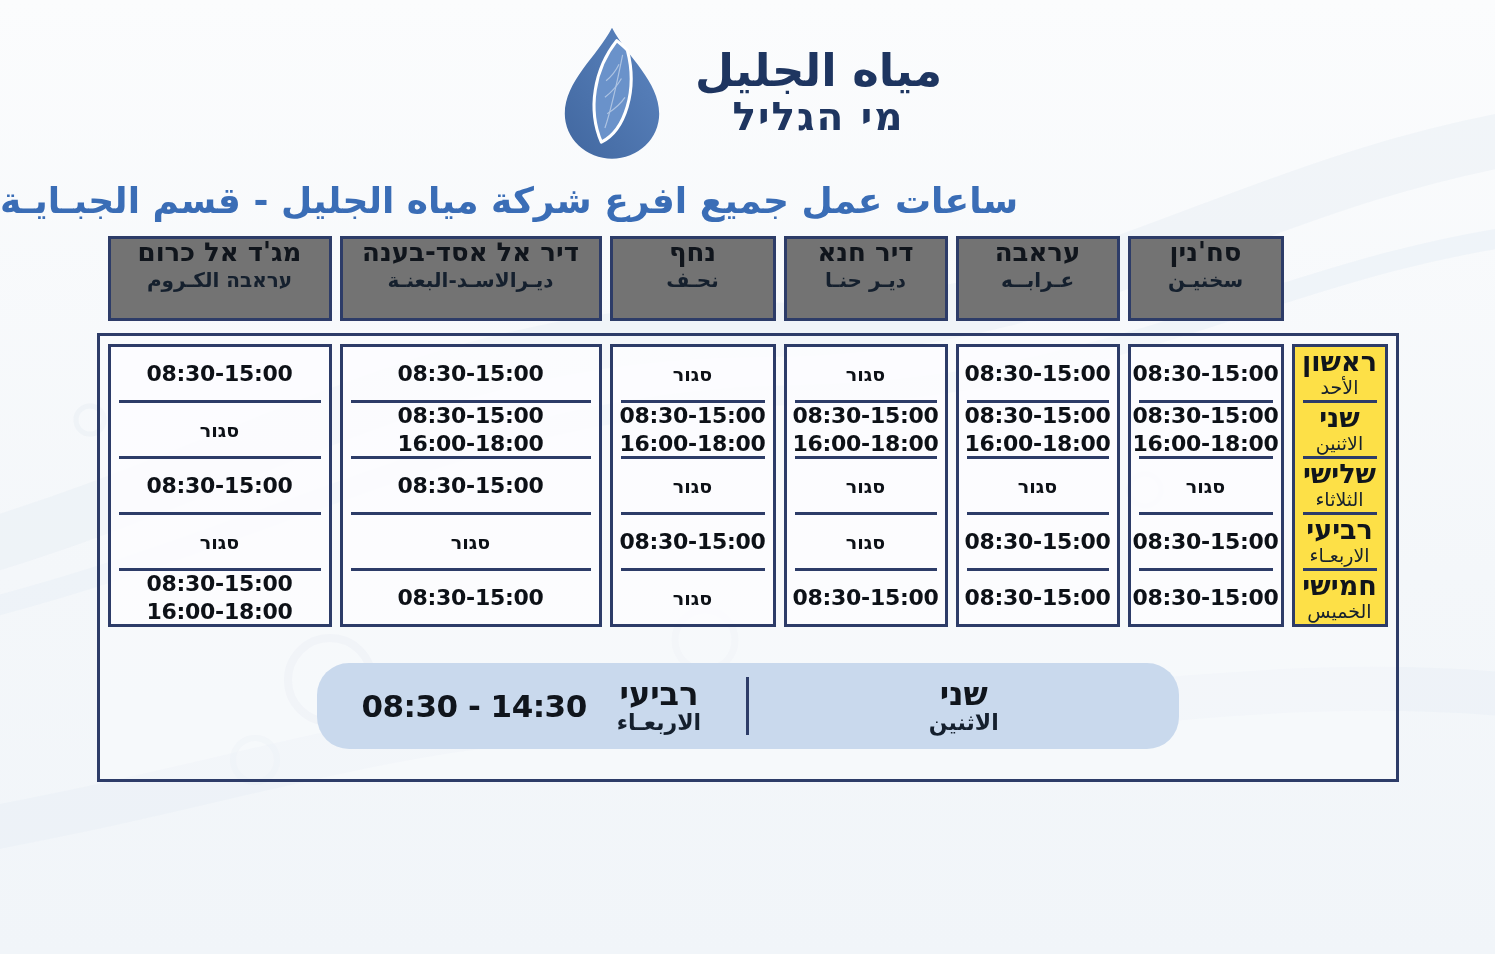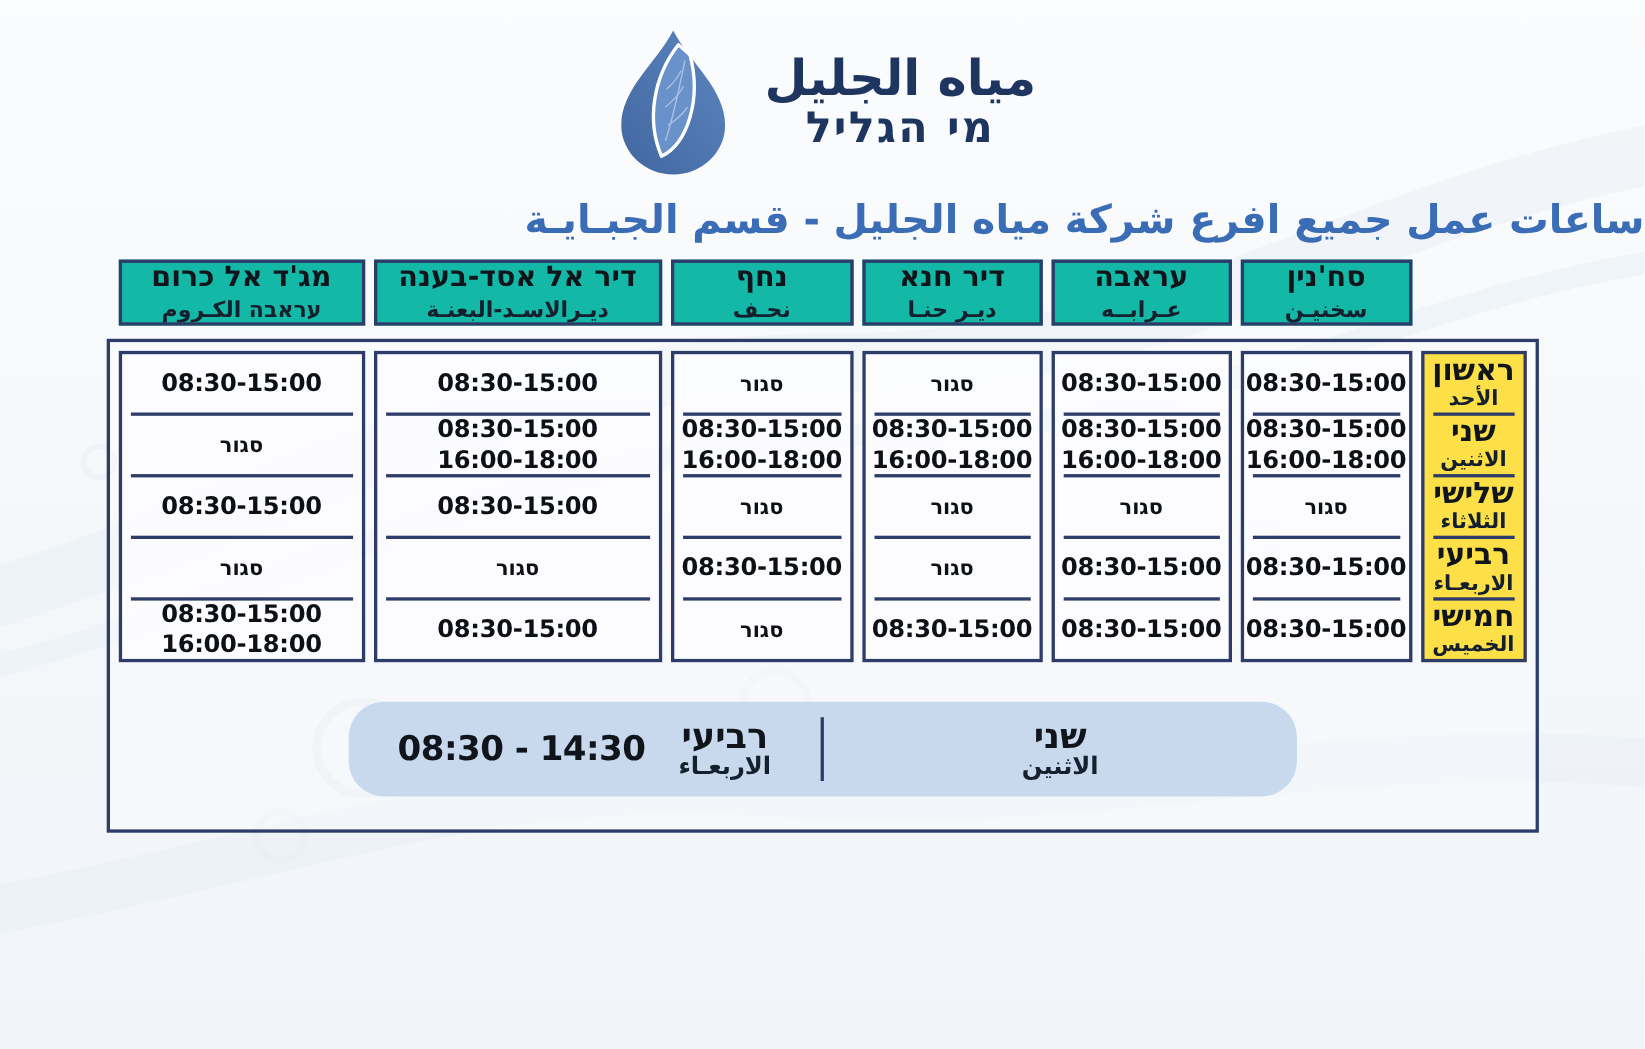--- a/index.html
+++ b/index.html
@@ -20,38 +20,38 @@
   .logo-row {
     display: flex; justify-content: center; align-items: center;
     gap: 24px; padding-top: 24px;
   }
   .logo-text { display: flex; flex-direction: column; align-items: center; }
   .logo-ar { font-size: 45px; font-weight: 700; color: #1e3560; line-height: 1.15; direction: rtl; }
   .logo-he { font-size: 39px; font-weight: 700; color: #1e3560; letter-spacing: 2px; line-height: 1.1; }
 
   
   .page-title {
-    text-align: right; direction: rtl;
+    text-align: left; direction: rtl;
     color: #3a6db6; font-size: 36px; font-weight: 700;
     margin-top: 20px;
   }
 
   
   .layout { width: 1302px; margin: 15px auto 0; direction: rtl; }
   .grid7 {
     display: grid;
     grid-template-columns: 96px 156px 164px 164px 166px 262px 1fr;
     column-gap: 8px;
     direction: rtl;
   }
   .header-row { padding: 0 11px; margin-bottom: 12px; }
   .header-cell {
-    border: 3px solid #2d3c68; background: #14b8a6;
-    height: 60px;
-    display: flex; flex-direction: column; justify-content: center; align-items: center;
+    border: 3px solid #2d3c68; background: #737373;
+    height: 85px;
+    display: flex; flex-direction: column; align-items: center;
     gap: 2px;
   }
   .header-he { font-size: 26px; font-weight: 700; line-height: 1.05; direction: rtl; }
   .header-ar { font-size: 20px; font-weight: 700; color: #15202e; direction: rtl; }
 
   .outer-box {
     border: 3px solid #2d3c68;
     background: rgba(255,255,255,0.30);
     padding: 8px;
   }
@@ -65,21 +65,21 @@
     height: 53px;
     display: flex; flex-direction: column; justify-content: center; align-items: center;
   }
   .divider { height: 3px; background: #2d3c68; margin: 0 8px; flex: none; }
   .time {
     font-size: 22px; font-weight: 700; color: #0d1117;
     line-height: 1.26; letter-spacing: -0.3px; direction: ltr;
   }
   .closed { font-size: 19px; font-weight: 700; color: #0d1117; direction: rtl; }
   .day-he { font-size: 27px; font-weight: 700; line-height: 1.05; direction: rtl; }
-  .day-ar { font-size: 19px; font-weight: 700; color: #15202e; line-height: 1.2; direction: rtl; }
+  .day-ar { font-size: 19px; font-weight: 400; color: #15202e; line-height: 1.2; direction: rtl; }
 
   
   .reception { padding: 16px 10px 18px; }
   .reception-title {
     text-align: center; direction: rtl;
     font-size: 30px; font-weight: 700; color: #0c1016;
   }
   .pill {
     width: 862px; height: 86px;
     margin: 20px auto 4px;

